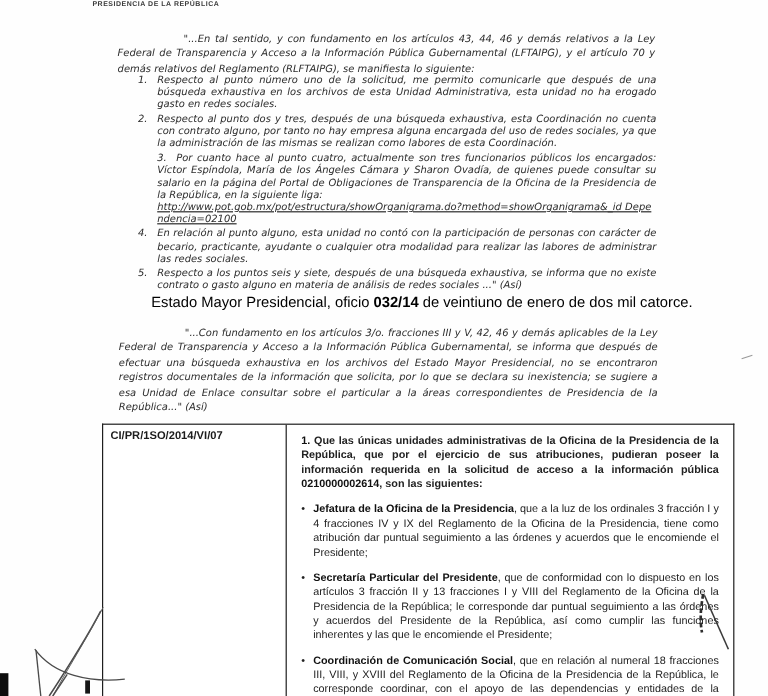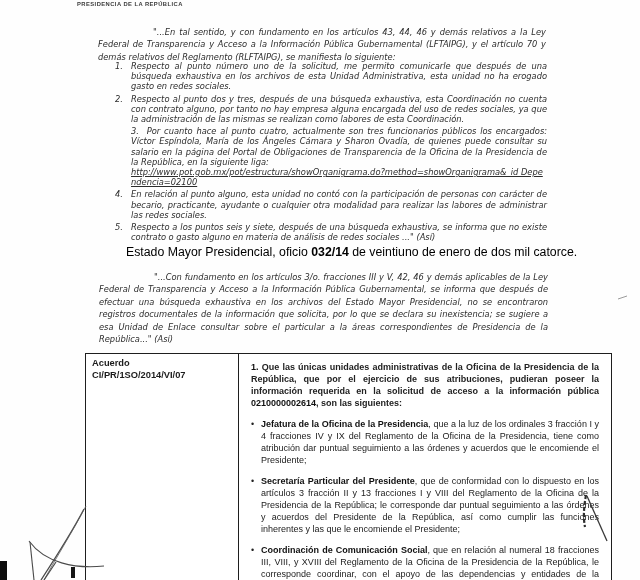--- a/index.html
+++ b/index.html
@@ -79,21 +79,20 @@
   </div>
 
   <div class="emp-heading">
     <span>Estado Mayor Presidencial, oficio </span><b>032/14</b><span> de veintiuno de enero de dos mil catorce.</span>
   </div>
 
   <p class="quote q2"><span>"...Con fundamento en los artículos 3/o. fracciones III y V, 42, 46 y demás aplicables de la Ley Federal de Transparencia y Acceso a la Información Pública Gubernamental, se informa que después de efectuar una búsqueda exhaustiva en los archivos del Estado Mayor Presidencial, no se encontraron registros documentales de la información que solicita, por lo que se declara su inexistencia; se sugiere a esa Unidad de Enlace consultar sobre el particular a la áreas correspondientes de Presidencia de la República..." </span><span class="asi">(Así)</span></p>
 
   <div class="acuerdo-table">
     <div class="col-left">
-      <div>Acuerdo</div>
       <div>CI/PR/1SO/2014/VI/07</div>
     </div>
     <div class="col-right">
       <p class="tpara"><b>1.</b><span> Que las únicas unidades administrativas de la Oficina de la Presidencia de la República, que por el ejercicio de sus atribuciones, pudieran poseer la información requerida en la solicitud de acceso a la información pública </span><b>0210000002614</b><span>, son las siguientes:</span></p>
 
       <div class="bullet">
         <span class="bdot">•</span>
         <span class="btext"><b>Jefatura de la Oficina de la Presidencia</b><span>, que a la luz de los ordinales 3 fracción I y 4 fracciones IV y IX del Reglamento de la Oficina de la Presidencia, tiene como atribución dar puntual seguimiento a las órdenes y acuerdos que le encomiende el Presidente;</span></span>
       </div>
       <div class="bullet">

